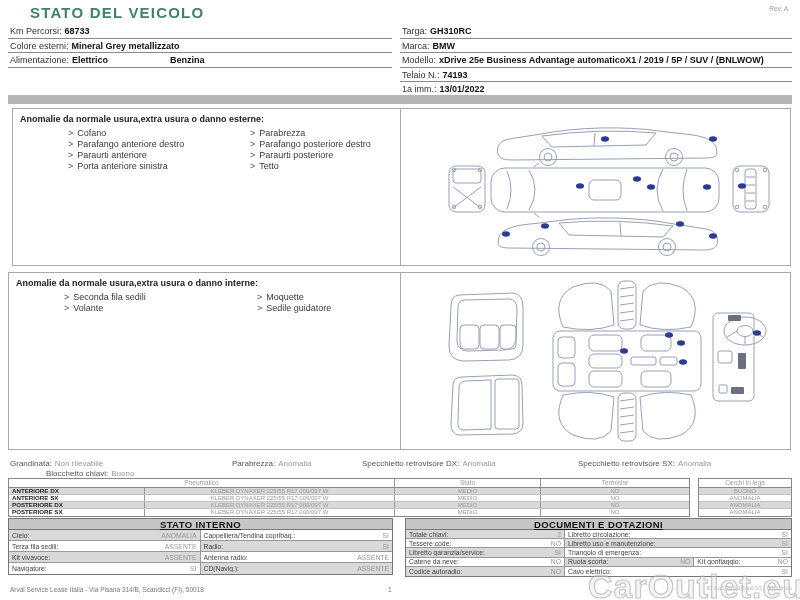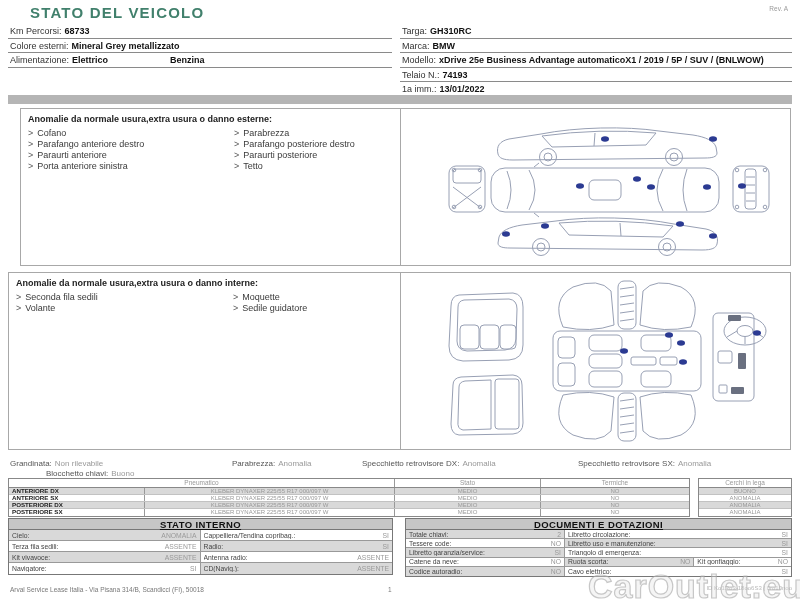--- a/index.html
+++ b/index.html
@@ -14,26 +14,26 @@
   .info-block { position:absolute; top:24px; }
   #info-left  { left:8px;   width:384px; }
   #info-right { left:400px; width:392px; }
   .info-row { border-bottom:1px solid #8a8a8a; padding:2px 2px 1px; font-size:9px; line-height:10.5px; color:#333; }
   .info-row .val  { font-weight:bold; color:#111; margin-left:3px; }
   .info-row .val2 { font-weight:bold; color:#111; margin-left:62px; }
 
   .graybar { left:8px; top:95px; width:784px; height:9px; background:#b5b5b5; }
 
   .panel { position:absolute; border:1px solid #a8a8a8; background:#fff; }
-  #ext-panel   { left:20px;   top:108px; width:428px; height:158px; }
+  #ext-panel   { left:12px;   top:108px; width:428px; height:158px; }
   #ext-diagram { left:400px; top:108px; width:391px; height:158px; }
   #int-panel   { left:8px;   top:272px; width:450px; height:178px; }
   #int-diagram { left:400px; top:272px; width:391px; height:178px; }
   .panel-title { font-size:9px; font-weight:bold; color:#222; padding:5px 7px 4px; }
-  .anom-cols { display:flex; padding:0 7px; }
+  .anom-cols { display:flex; padding:0 7px;margin-left:48px; }
   .anom-col  { width:50%; }
   .anom-item { font-size:9px; color:#3a3a3a; line-height:11px; }
   .anom-item .bullet { margin-right:4px; color:#555; }
 
   #summary { left:8px; top:459px; width:784px; height:18px; font-size:8px; position:absolute; }
   .sum-item { position:absolute; white-space:nowrap; }
   .sum-item .lbl { color:#555;margin-top:47px; }
   .sum-item .val { color:#999; margin-left:3px; }
 
   #tyres { left:8px; top:478px; width:784px; display:flex; position:absolute; }

